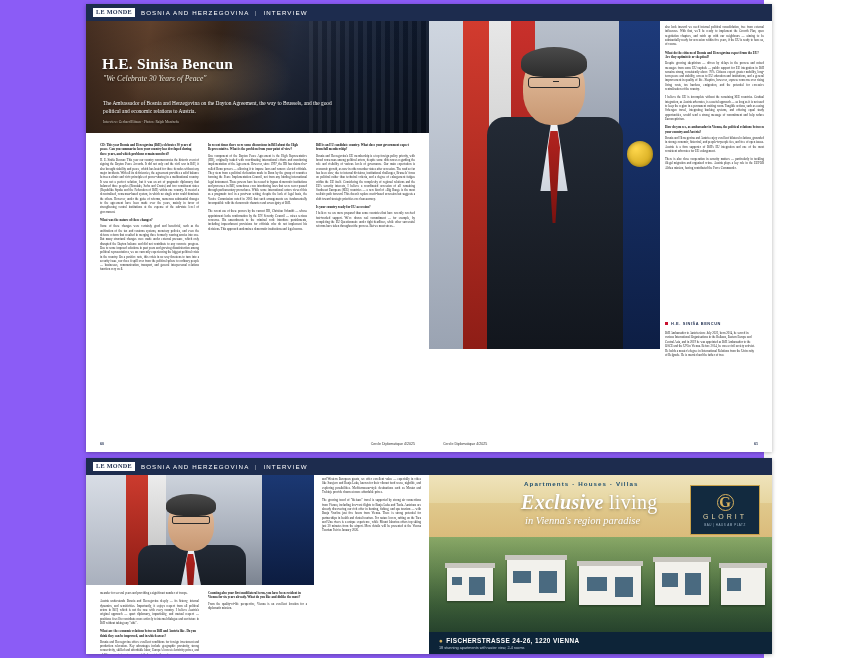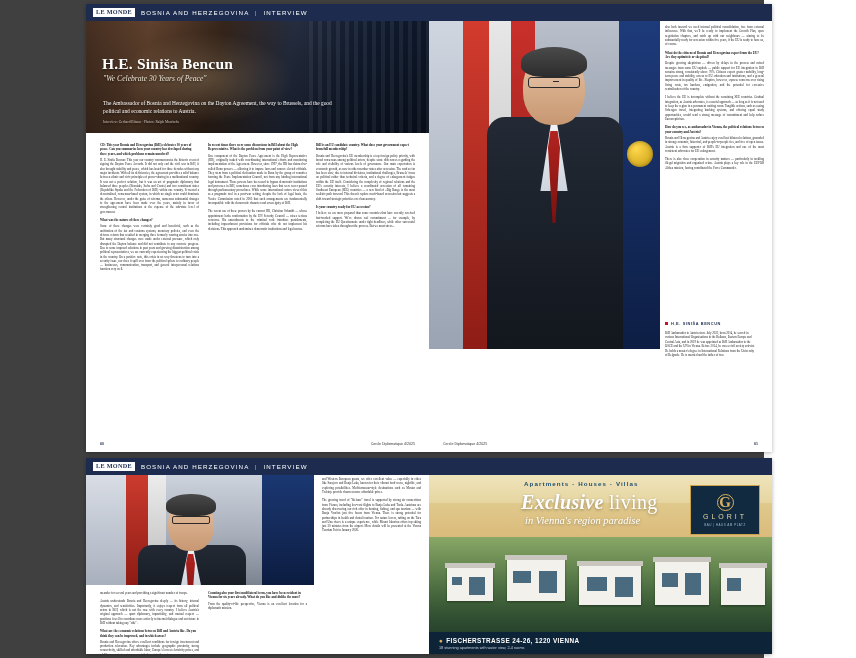--- a/index.html
+++ b/index.html
@@ -6,21 +6,21 @@
   html, body {
     margin: 0; padding: 0;
     width: 856px; height: 658px;
     background: #ffffff;
     font-family: "Liberation Serif", serif;
     overflow: hidden;
   }
   .page {
     position: relative;
     width: 764px; height: 658px;
-    background: #404040;
+    background: #8b5cf6;
   }
 
   
   .spread1 {
     position: absolute;
     left: 86px; top: 4px;
     width: 686px; height: 448px;
     background: #ffffff;
     box-shadow: 0 1px 4px rgba(0,0,0,.30);
     overflow: hidden;

